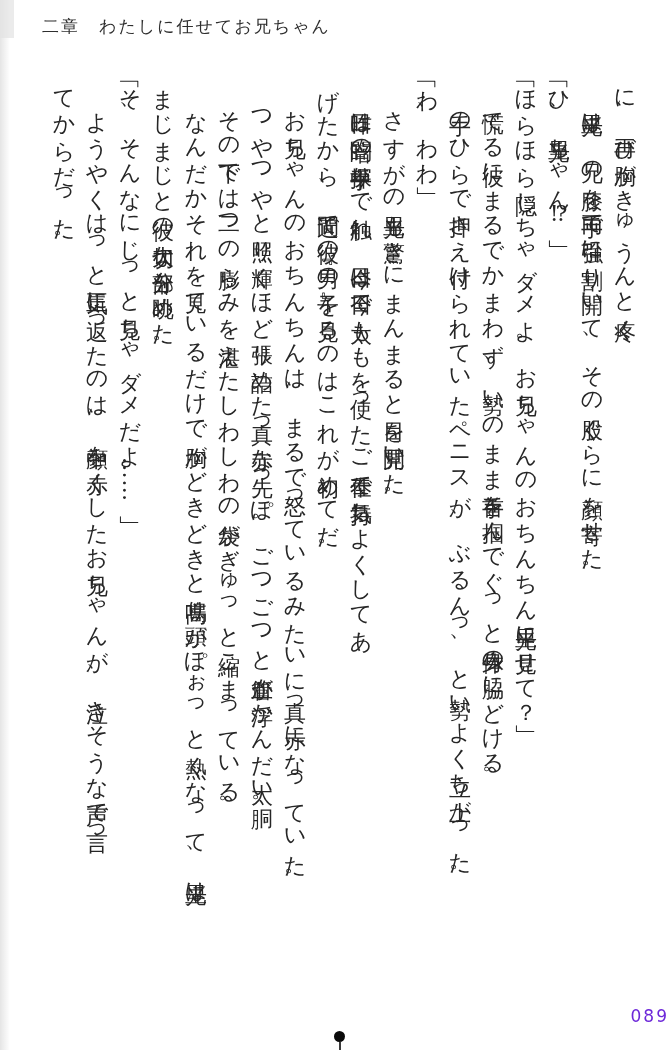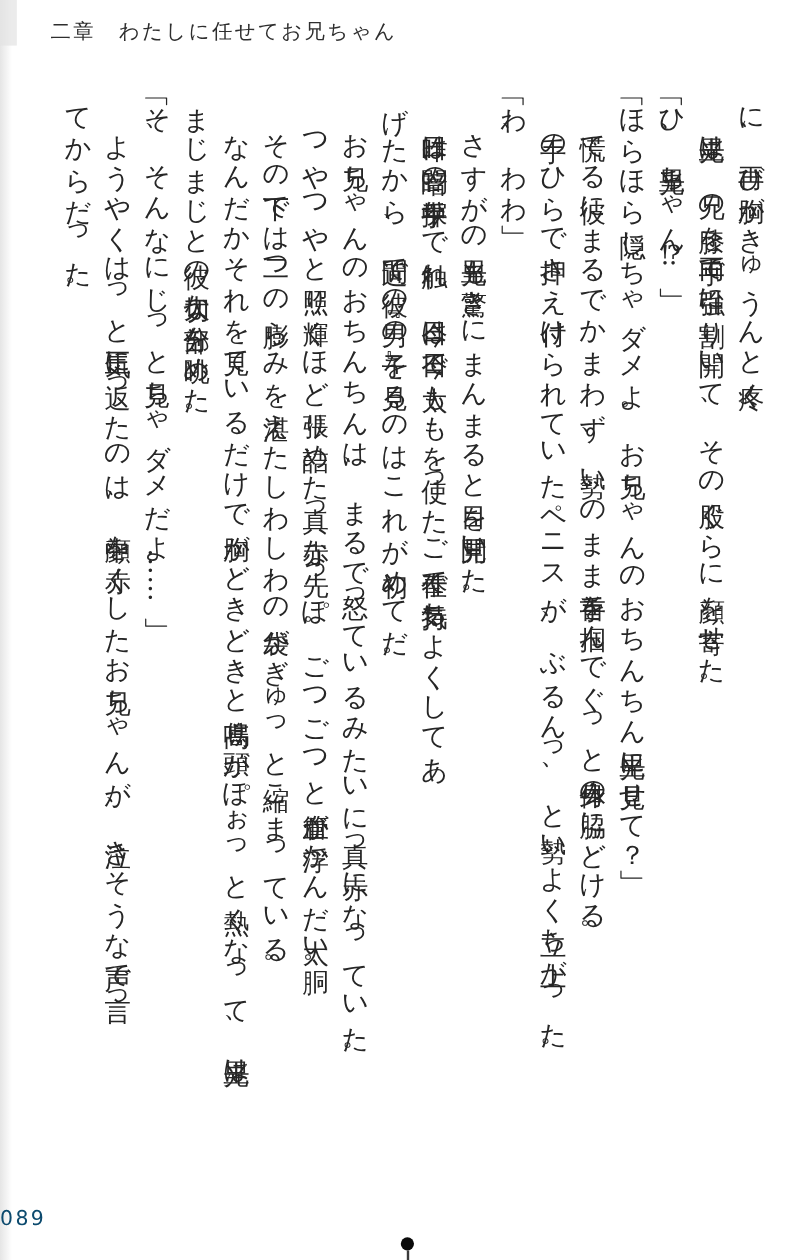--- a/index.html
+++ b/index.html
@@ -57,25 +57,25 @@
   }
   .body-text p {
     margin: 0;
     padding: 0;
   }
   .folio {
     position: absolute;
     top: 1006px;
     left: 0;
     width: 669px;
-    text-align: left;
+    text-align: right;
     font-family: "DejaVu Sans", "Liberation Sans", sans-serif;
     font-size: 17px;
     letter-spacing: 2px;
-    color: #0c4a6e;
+    color: #6d28d9;
   }
   .bottom-mark {
     position: absolute;
     left: 334px;
     top: 1031px;
     width: 12px;
     height: 19px;
   }
   .bottom-mark .dot {
     display: block;

